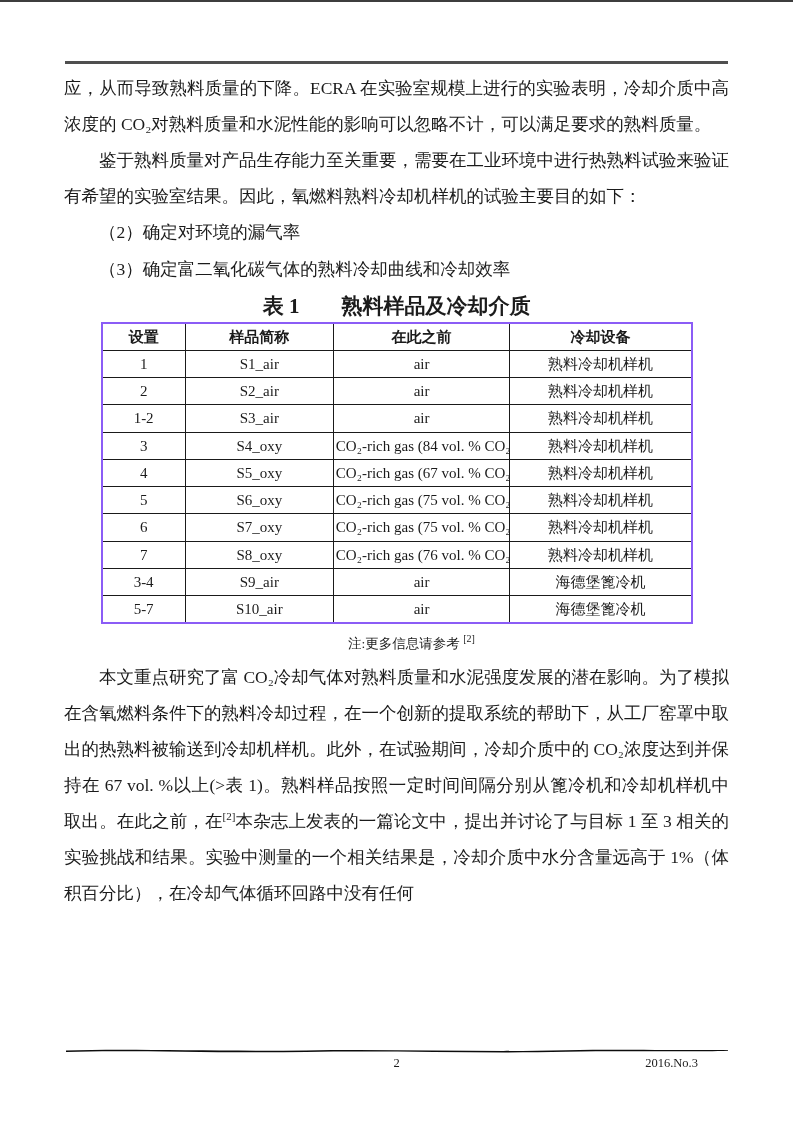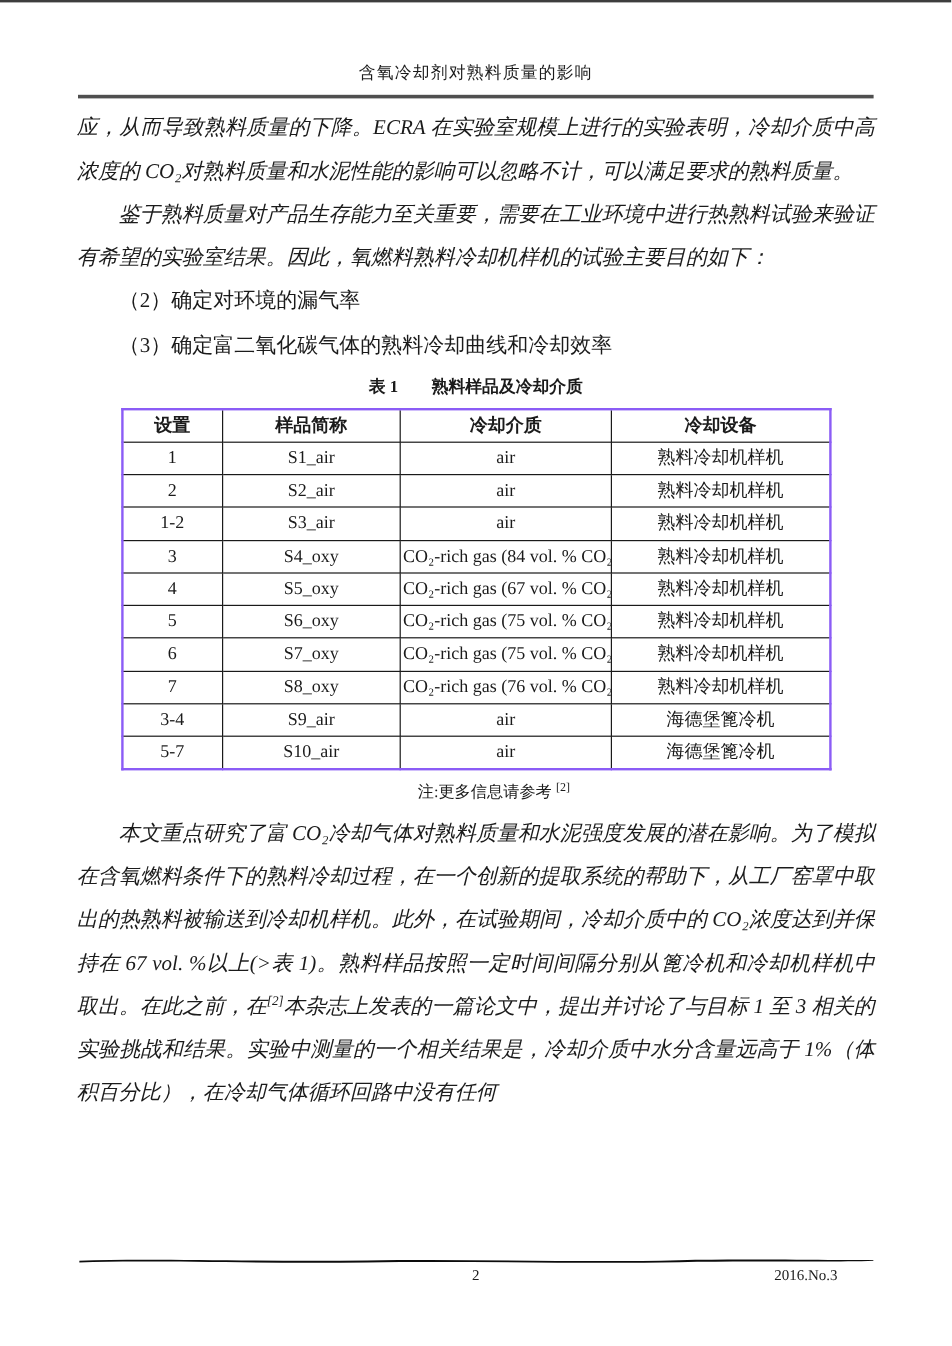--- a/index.html
+++ b/index.html
@@ -9,25 +9,25 @@
     background:#ffffff;
     font-family:"Liberation Serif","DejaVu Serif",serif;
     color:#1b1b1b;
     overflow:hidden;
   }
   .top-edge{position:absolute;top:0;left:0;width:793px;height:2px;background:#3d3d3d;}
   .header{margin:0 65px;padding-top:52px;text-align:center;}
   .header-title{font-size:14px;letter-spacing:1px;}
   .header-rule{height:2.5px;background:#4f4f4f;margin-top:9px;}
   .body-area{margin:6px 64px 0 64px;font-size:17.5px;text-align:justify;}
-  .body-area p{margin:0;line-height:36px;font-style:italic;}
+  .body-area p{margin:0;line-height:36px;}
   .indent{text-indent:2em;}
   .obj-list{padding-left:2em;}
   .obj-list .obj-item{line-height:37px;}
-  .table-caption{text-align:center;font-weight:bold;font-size:14px;margin:8px 0 6px 0;line-height:20px;}
+  .table-caption{text-align:center;font-weight:bold;font-size:21px;margin:8px 0 6px 0;line-height:20px;}
   .table-caption .cap-label{margin-right:2em;}
   table.sample-table{
     width:592px;margin:0 auto;border-collapse:collapse;
     font-size:15px;border:2px solid #8b5cf6;table-layout:fixed;
   }
   table.sample-table th,table.sample-table td{
     border:1px solid #1a1a1a;text-align:center;vertical-align:middle;
     padding:3px 2px;height:19px;line-height:1.35;font-weight:normal;
     overflow:hidden;white-space:nowrap;
   }
@@ -42,21 +42,20 @@
   .footer-page{position:absolute;left:50%;transform:translateX(-50%);top:0;}
   .footer-issue{position:absolute;right:30px;top:0;}
 </style>
 </head>
 <body>
 
 <div class="page">
   <div class="top-edge"></div>
 
   <div class="header">
-    <div class="header-title">含氧冷却剂对熟料质量的影响</div>
     <div class="header-rule"></div>
   </div>
 
   <div class="body-area">
     <p>应，从而导致熟料质量的下降。ECRA 在实验室规模上进行的实验表明，冷却介质中高浓度的 CO₂对熟料质量和水泥性能的影响可以忽略不计，可以满足要求的熟料质量。</p>
     <p class="indent">鉴于熟料质量对产品生存能力至关重要，需要在工业环境中进行热熟料试验来验证有希望的实验室结果。因此，氧燃料熟料冷却机样机的试验主要目的如下：</p>
 
     <div class="obj-list">
       <div class="obj-item">（2）确定对环境的漏气率</div>
       <div class="obj-item">（3）确定富二氧化碳气体的熟料冷却曲线和冷却效率</div>
@@ -70,21 +69,21 @@
       <colgroup>
         <col class="col-setup">
           <col class="col-sample">
           <col class="col-medium">
           <col class="col-equip">
       </colgroup>
       <thead>
         <tr>
           <th>设置</th>
           <th>样品简称</th>
-          <th>冷却介质</th>
+          <th>在此之前</th>
           <th>冷却设备</th>
         </tr>
       </thead>
       <tbody>
         <tr>
           <td>1</td>
           <td>S1_air</td>
           <td>air</td>
           <td>熟料冷却机样机</td>
         </tr>

